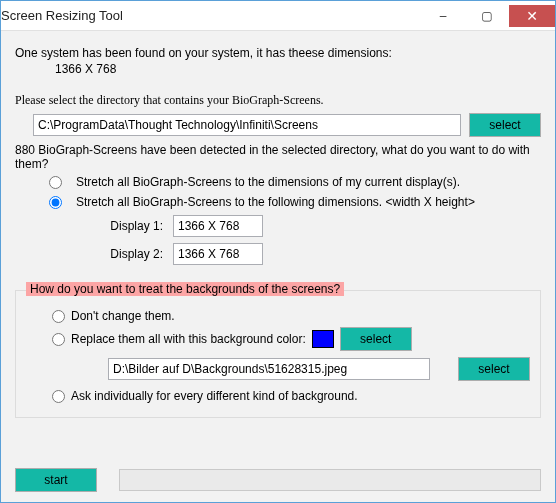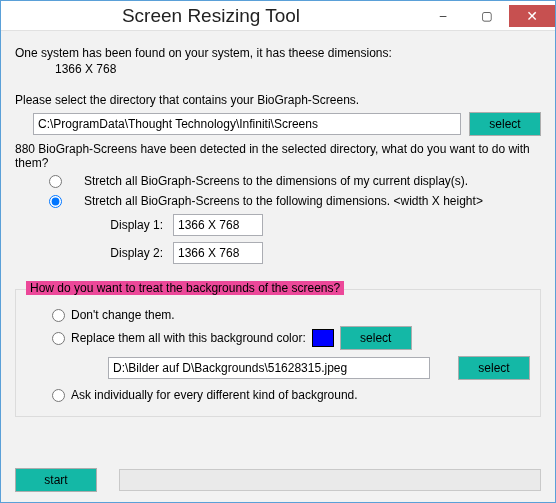--- a/index.html
+++ b/index.html
@@ -15,22 +15,22 @@
     display: flex; flex-direction: column;
   }
   .titlebar {
     height: 30px;
     background: #fff;
     display: flex; align-items: center;
     border-bottom: 1px solid #e1e1e1;
   }
   .titlebar .title {
     flex: 1;
-    text-align: center;
-    font-size: 19px;
+    text-align: left;
+    font-size: 13px;
     color: #222;
   }
   .winbtns { display: flex; }
   .winbtn {
     width: 44px; height: 22px;
     display: flex; align-items: center; justify-content: center;
     font-size: 12px;
     cursor: default;
   }
   .winbtn.min { color: #333; }
@@ -59,39 +59,39 @@
   button.std {
     font: inherit;
     height: 24px;
     padding: 0 18px;
     border: 1px solid #adadad;
     background: #14b8a6;
     cursor: default;
     min-width: 72px;
   }
   .row { display: flex; align-items: center; gap: 8px; }
-  .radio-row { display: flex; align-items: center; gap: 22px; padding-left: 34px; margin: 3px 0; }
+  .radio-row { display: flex; align-items: center; gap: 14px; padding-left: 34px; margin: 3px 0; }
   .radio-row2 { display: flex; align-items: center; gap: 6px; padding-left: 36px; margin: 4px 0; }
   input[type="radio"] { margin: 0; width: 13px; height: 13px; }
   .display-row {
     display: flex; align-items: center;
     padding-left: 90px;
     margin: 3px 0; gap: 10px;
   }
   .display-row input[type="text"] { width: 90px; text-align: left;}
   .group {
     border: 1px solid #dcdcdc;
     padding: 14px 10px 10px 0;
     position: relative;
     margin-top: 22px;
   }
   .group-label {
     position: absolute;
     top: -9px; left: 10px;
-    background: #ec4899;
+    background: #fca5a5;
     padding: 0 4px;
   }
   .color-swatch {
     width: 22px; height: 18px;
     display: inline-block;
     background: #0000ff;
     border: 1px solid #000;
   }
   .bg-path-row {
     display: flex; align-items: center;
@@ -121,21 +121,21 @@
     <div class="winbtn max">▢</div>
     <div class="winbtn close">✕</div>
   </div>
 </div>
 
 <div class="client">
 
   <div class="line">One system has been found on your system, it has theese dimensions:</div>
   <div class="line indent1">1366 X 768</div>
 
-  <div class="line" style="margin-top:16px;">Please select the directory that contains your BioGraph-Screens.</div>
+  <div class="line" style="margin-top:16px;font-family:Liberation Serif, serif;">Please select the directory that contains your BioGraph-Screens.</div>
   <div class="row" style="margin-top:4px;padding-left:18px;">
     <input type="text" style="flex: 1 1 0%;" value="C:\ProgramData\Thought Technology\Infiniti\Screens">
     <button class="std">select</button>
   </div>
 
   <div class="line" style="margin-top:6px;">880 BioGraph-Screens have been detected in the selected directory, what do you want to do with them?</div>
 
   <div class="radio-row">
     <input type="radio" name="stretch" style="">
     <span>Stretch all BioGraph-Screens to the dimensions of my current display(s).</span>

